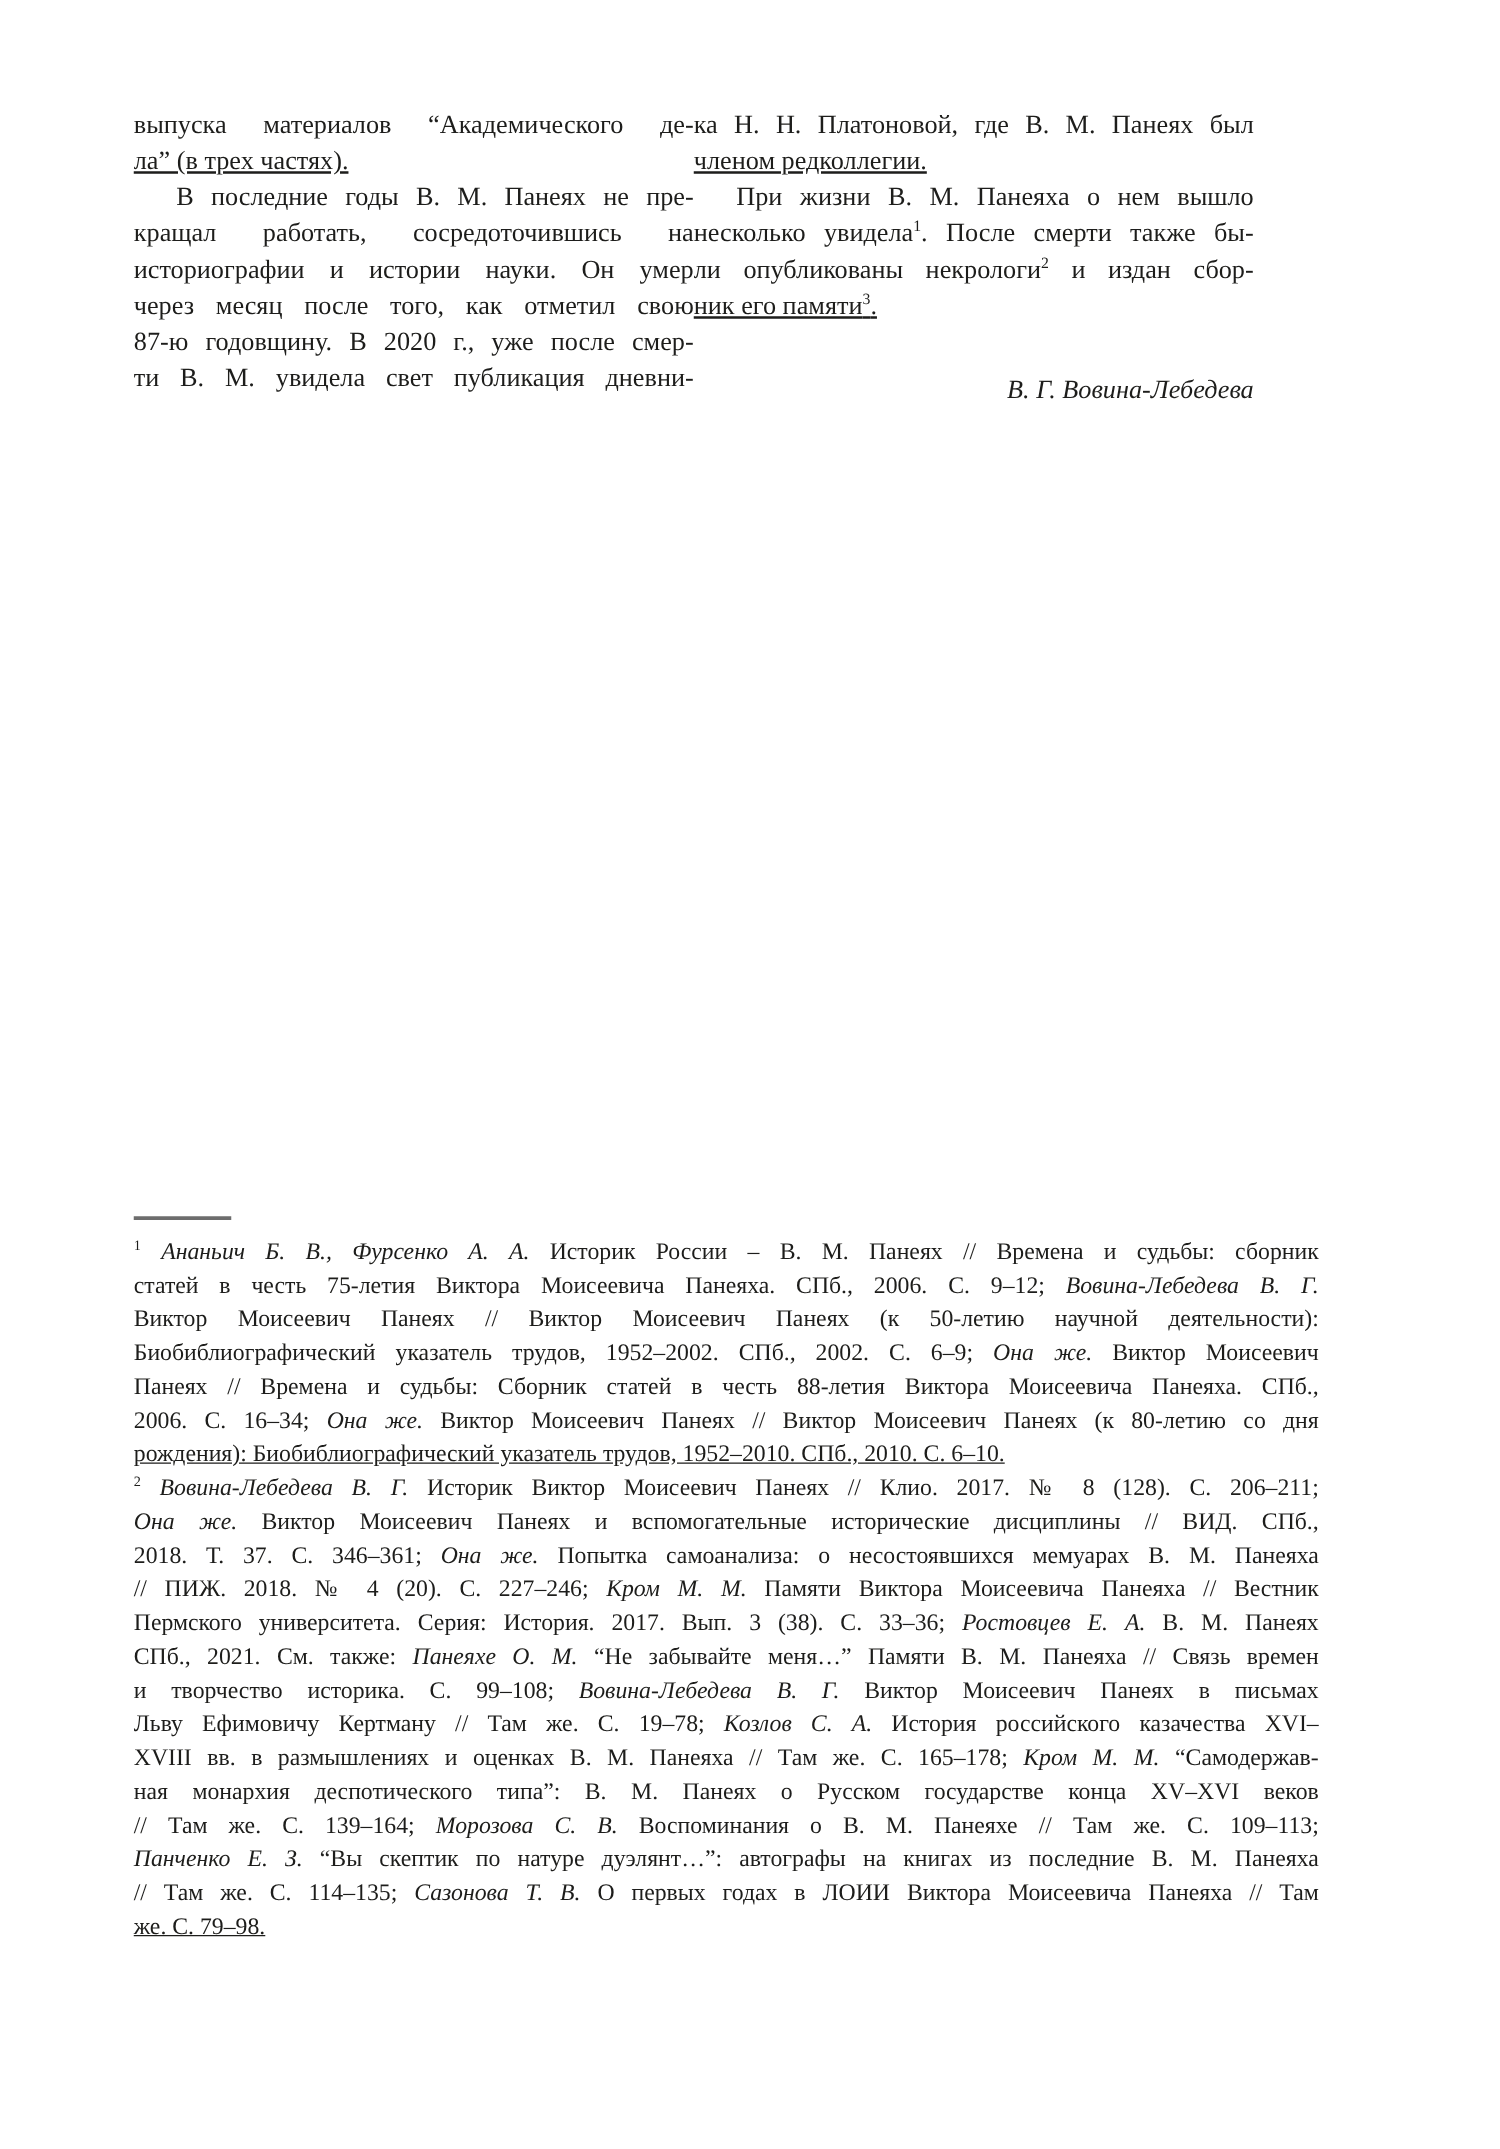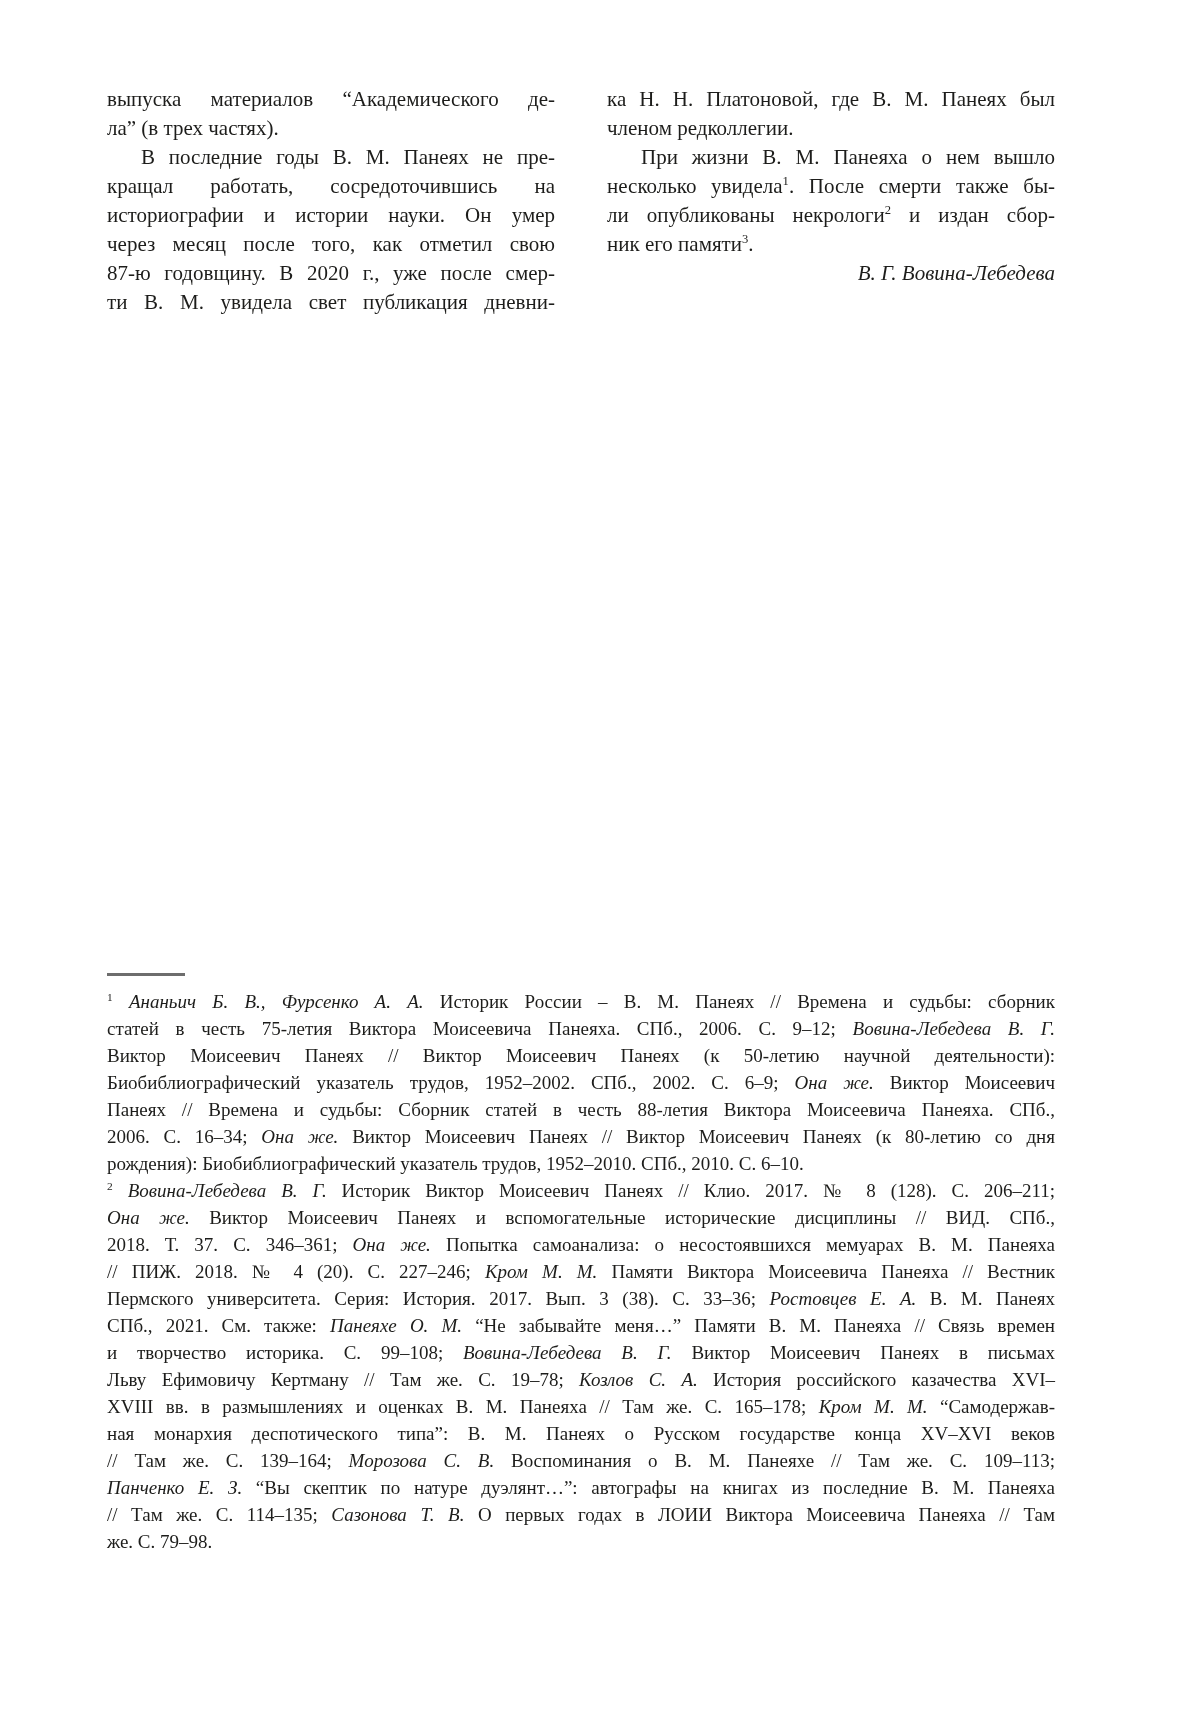--- a/index.html
+++ b/index.html
@@ -5,27 +5,28 @@
   html, body { margin: 0; padding: 0; }
   body {
     width: 1200px; height: 1719px;
     background: #ffffff;
     position: relative;
     font-family: "Liberation Serif", serif;
     color: #1d1d1b;
     overflow: hidden;
   }
   .text-block { position: absolute; left: 107px; top: 85px; width: 948px; }
-  .columns { display: flex; gap: 52px; }
+  .columns { display: flex; }
   .col { width: 448px; font-size: 21px; line-height: 29px; }
   .line { text-align: justify; text-align-last: justify; }
-  .line.para-end { text-align-last: left; }
+  .line.para-end { text-align-last: left; text-decoration: underline; }
   .line.indent { text-indent: 34px; }
   sup { font-size: 0.6em; vertical-align: super; line-height: 0; }
   .signature {
+    margin-top: 38px;
     text-align: right;
     font-style: italic;
     font-size: 21px;
     line-height: 29px;
   }
   .footnote-rule {
     position: absolute; left: 107px; top: 973px;
     width: 78px; height: 3px; background: #6d6d6d;
   }
   .footnotes {

